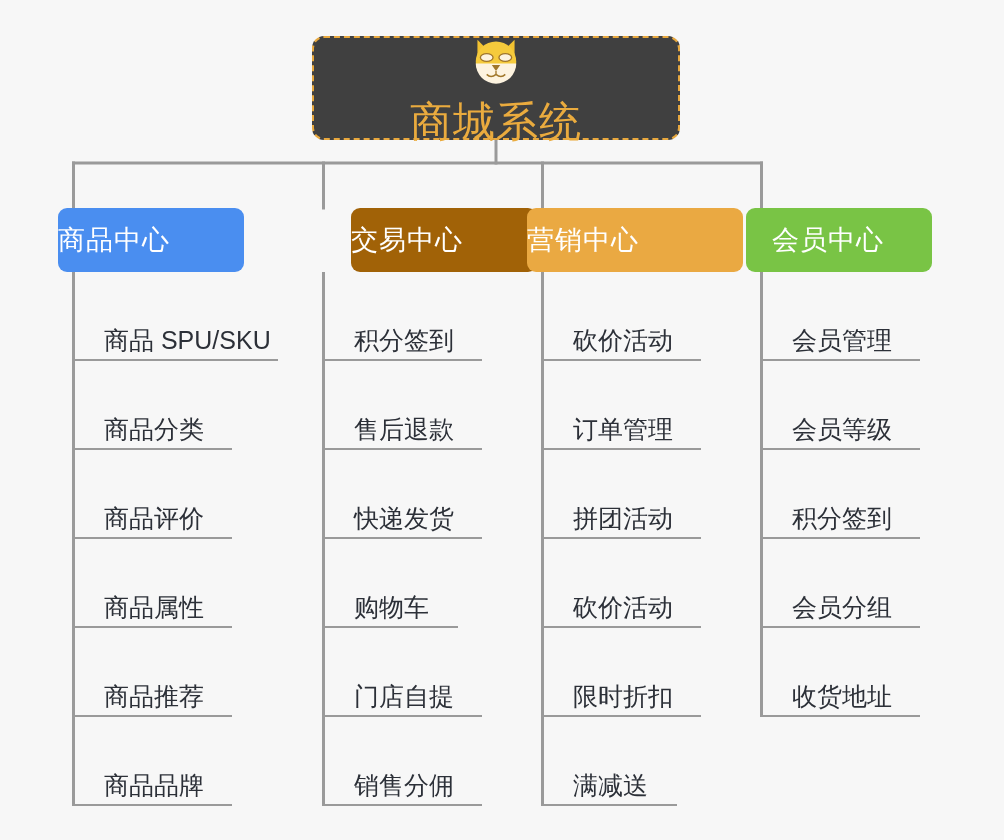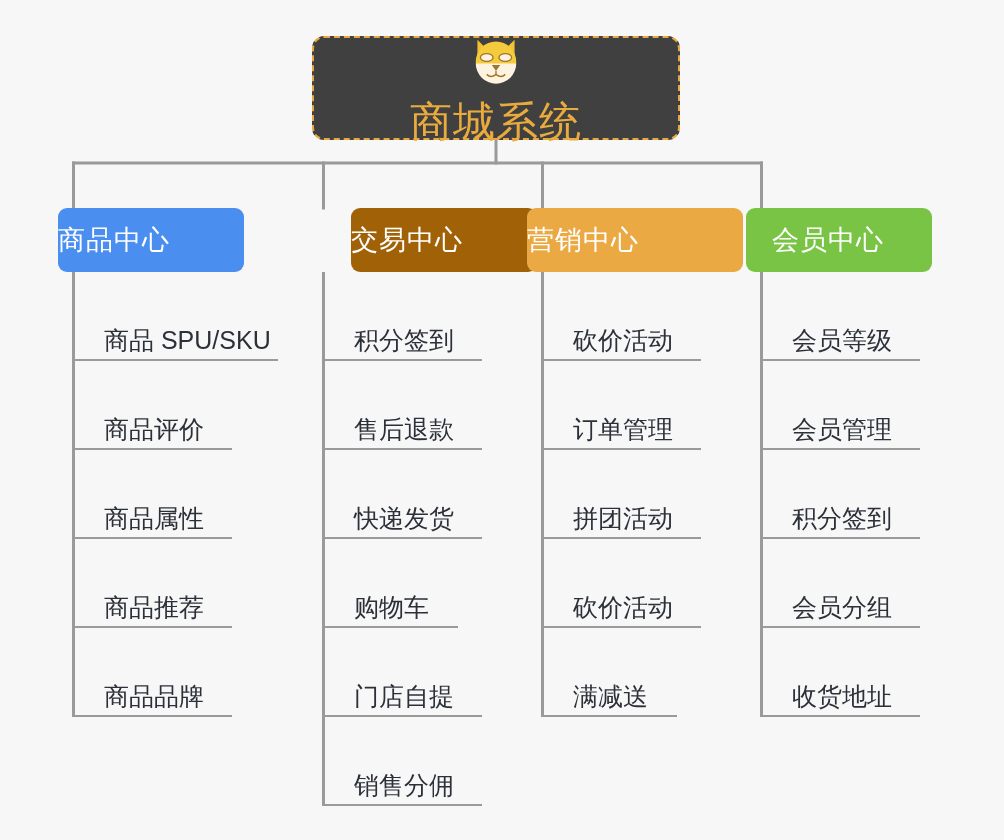--- a/index.html
+++ b/index.html
@@ -155,20 +155,24 @@
         <div class="col-header" style="background: rgb(74, 142, 240); width: 186px;">
           <span>商品中心</span>
         </div>
         <div class="leaf-list">
           <div class="spine" style="background: rgb(154, 154, 154);"></div>
           <div class="leaf-item">
             <span class="leaf-label">商品 SPU/SKU</span>
             <div class="leaf-underline" style="width: 206px; background: rgb(154, 154, 154);"></div>
           </div>
           <div class="leaf-item">
+            <span class="leaf-label">商品分类</span>
+            <div class="leaf-underline" style="width: 160px; background: rgb(154, 154, 154);"></div>
+          </div>
+          <div class="leaf-item">
             <span class="leaf-label">商品评价</span>
             <div class="leaf-underline" style="width: 160px; background: rgb(154, 154, 154);"></div>
           </div>
           <div class="leaf-item">
             <span class="leaf-label">商品属性</span>
             <div class="leaf-underline" style="width: 160px; background: rgb(154, 154, 154);"></div>
           </div>
           <div class="leaf-item">
             <span class="leaf-label">商品推荐</span>
             <div class="leaf-underline" style="width: 160px; background: rgb(154, 154, 154);"></div>
@@ -227,40 +231,44 @@
           </div>
           <div class="leaf-item">
             <span class="leaf-label">拼团活动</span>
             <div class="leaf-underline" style="width: 160px; background: rgb(154, 154, 154);"></div>
           </div>
           <div class="leaf-item">
             <span class="leaf-label">砍价活动</span>
             <div class="leaf-underline" style="width: 160px; background: rgb(154, 154, 154);"></div>
           </div>
           <div class="leaf-item">
+            <span class="leaf-label">限时折扣</span>
+            <div class="leaf-underline" style="width: 160px; background: rgb(154, 154, 154);"></div>
+          </div>
+          <div class="leaf-item">
             <span class="leaf-label">满减送</span>
             <div class="leaf-underline" style="width: 136px; background: rgb(154, 154, 154);"></div>
           </div>
         </div>
       </div>
       <div class="column" style="left: 746px; width: 186px;">
         <div class="col-header" style="background: rgb(121, 196, 69); width: 186px; padding-left: 26px;">
           <span>会员中心</span>
         </div>
         <div class="leaf-list">
           <div class="spine" style="background: rgb(154, 154, 154);"></div>
           <div class="leaf-item">
+            <span class="leaf-label">会员管理</span>
+            <div class="leaf-underline" style="width: 160px; background: rgb(154, 154, 154);"></div>
+          </div>
+          <div class="leaf-item">
             <span class="leaf-label">会员等级</span>
             <div class="leaf-underline" style="width: 160px; background: rgb(154, 154, 154);"></div>
           </div>
           <div class="leaf-item">
-            <span class="leaf-label">会员管理</span>
-            <div class="leaf-underline" style="width: 160px; background: rgb(154, 154, 154);"></div>
-          </div>
-          <div class="leaf-item">
             <span class="leaf-label">积分签到</span>
             <div class="leaf-underline" style="width: 160px; background: rgb(154, 154, 154);"></div>
           </div>
           <div class="leaf-item">
             <span class="leaf-label">会员分组</span>
             <div class="leaf-underline" style="width: 160px; background: rgb(154, 154, 154);"></div>
           </div>
           <div class="leaf-item">
             <span class="leaf-label">收货地址</span>
             <div class="leaf-underline" style="width: 160px; background: rgb(154, 154, 154);"></div>

